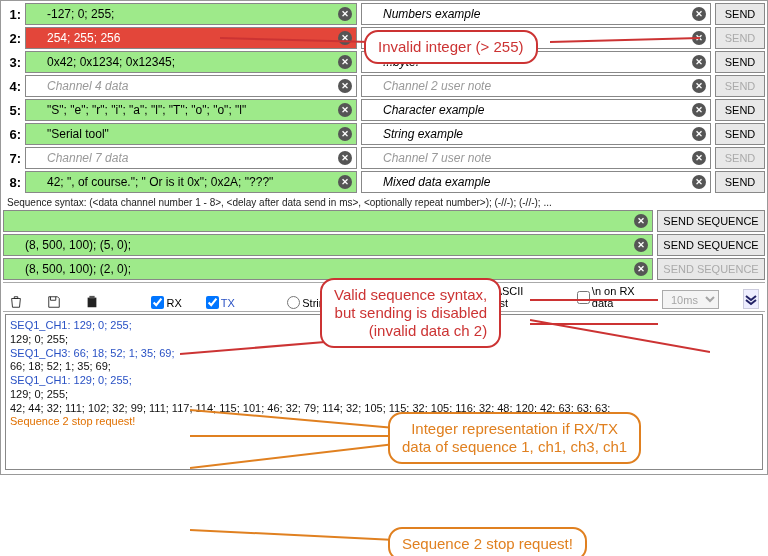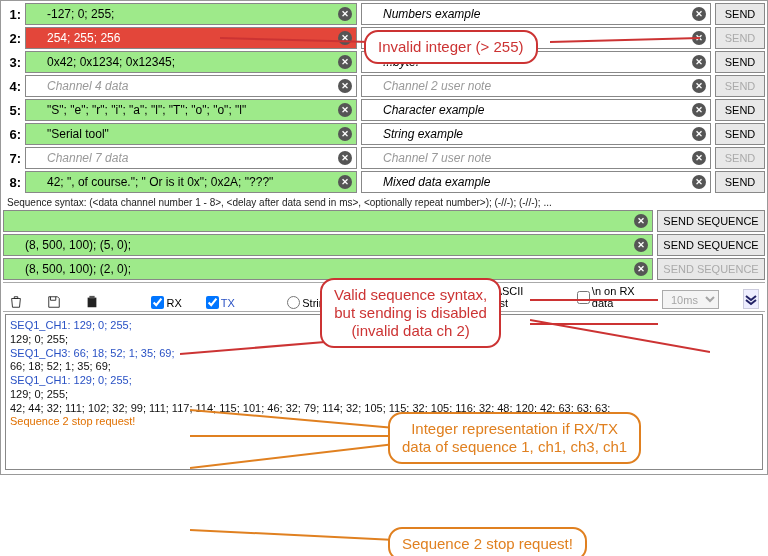--- a/index.html
+++ b/index.html
@@ -238,21 +238,21 @@
 </div>
 
 <div class="callout" style="top:30px; left:364px;"><span>Invalid integer (&gt; 255)</span></div>
 <svg class="conn" style="top:28px; left:220px; width:150px; height:20px;">
     <line x1="0" y1="10" x2="150" y2="14"></line>
   </svg>
 <svg class="conn" style="top:36px; left:550px; width:150px; height:10px;">
     <line x1="0" y1="6" x2="150" y2="2"></line>
   </svg>
 
-<div class="callout" style="top:278px; left:320px;">
+<div class="callout" style="top:278px; left:320px;text-align:right;">
   <div>Valid sequence syntax,</div>
   <div>but sending is disabled</div>
   <div>(invalid data ch 2)</div>
 </div>
 <svg class="conn" style="top:296px; left:530px; width:128px; height:8px;">
     <line x1="0" y1="4" x2="128" y2="4"></line>
   </svg>
 <svg class="conn" style="top:320px; left:530px; width:128px; height:8px;">
     <line x1="0" y1="4" x2="128" y2="4"></line>
   </svg>

